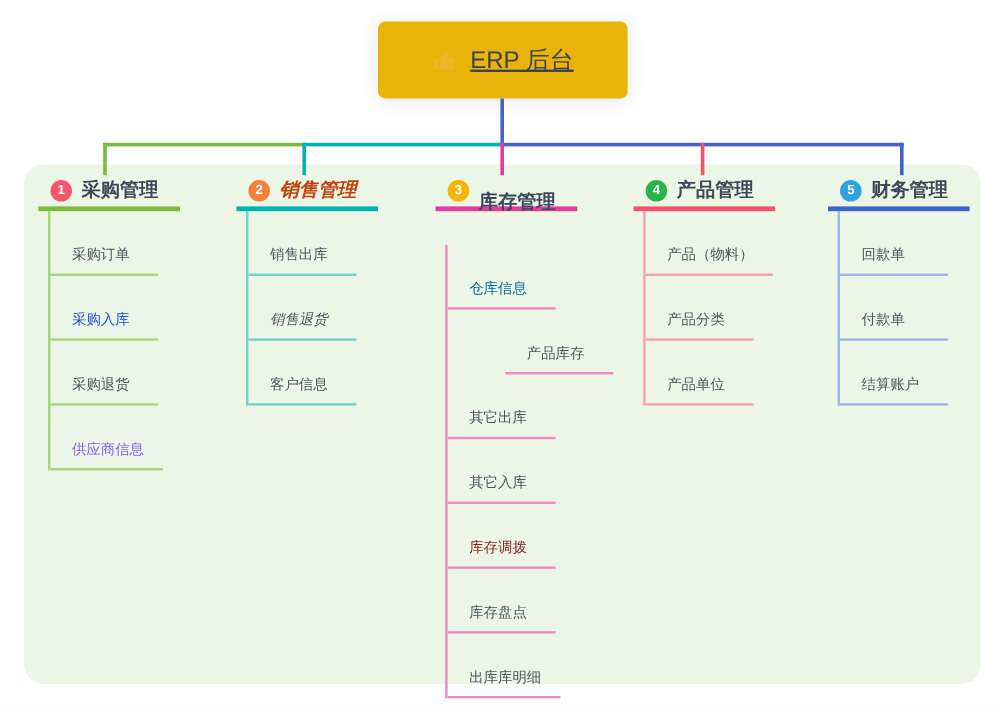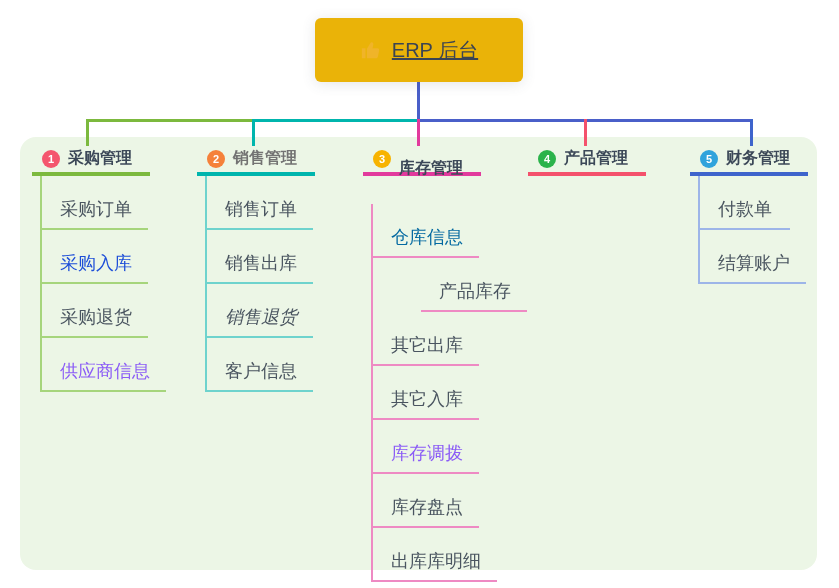--- a/index.html
+++ b/index.html
@@ -18,21 +18,21 @@
   .branch-title{display:flex;align-items:center;height:27px;width:118px;
          border-bottom:4px solid #000;}
   .badge{width:18px;height:18px;border-radius:50%;margin-left:10px;flex:0 0 18px;
          color:#fff;font-size:11px;font-weight:bold;line-height:18px;
          display:flex;align-items:center;justify-content:center;}
   .branch-label{margin-left:8px;font-size:16px;font-weight:600;color:#3c4858;
          white-space:nowrap;}
   .children{border-left:2px solid #000;margin-left:8px;}
   .child{height:54px;display:flex;align-items:flex-end;box-sizing:border-box;
          border-bottom:2px solid #000;width:max-content;min-width:90px;
-         padding:0 16px 7px 18px;font-size:18px;color:#4a5560;white-space:nowrap;}
+         padding:0 16px 7px 18px;font-size:12px;color:#4a5560;white-space:nowrap;}
 </style>
 </head>
 <body>
 
 <div id="stage">
   <div class="panel"></div>
 
   <div class="root-node">
     <span style="display:flex;">
       <svg width="22" height="22" viewBox="0 0 24 24">
@@ -62,54 +62,59 @@
         <div class="children" style="border-left-color: rgb(166, 213, 124);">
           <div class="child" style="border-bottom-color: rgb(166, 213, 124); color: rgb(74, 85, 96);">采购订单</div>
           <div class="child" style="border-bottom-color: rgb(166, 213, 124); color: #1d4ed8;">采购入库</div>
           <div class="child" style="border-bottom-color: rgb(166, 213, 124); color: rgb(74, 85, 96);">采购退货</div>
           <div class="child" style="border-bottom-color: rgb(166, 213, 124); color: #8b5cf6;">供应商信息</div>
         </div>
       </div>
       <div class="branch" style="left: 197px; top: 145px;">
         <div class="branch-title" style="border-bottom-color: rgb(0, 181, 173);">
           <div class="badge" style="background: rgb(245, 129, 58);">2</div>
-          <div class="branch-label" style="color: #737373;">销售管理</div>
+          <div class="branch-label" style="color: #c2410c; font-style: italic;">销售管理</div>
         </div>
         <div class="children" style="border-left-color: rgb(110, 211, 205);">
-          <div class="child" style="border-bottom-color: rgb(110, 211, 205); color: rgb(74, 85, 96);">销售订单</div>
           <div class="child" style="border-bottom-color: rgb(110, 211, 205); color: rgb(74, 85, 96);">销售出库</div>
           <div class="child" style="border-bottom-color: rgb(110, 211, 205); color: rgb(74, 85, 96); font-style: italic;">销售退货</div>
           <div class="child" style="border-bottom-color: rgb(110, 211, 205); color: rgb(74, 85, 96);">客户信息</div>
         </div>
       </div>
       <div class="branch" style="left: 363px; top: 145px;">
         <div class="branch-title" style="border-bottom-color: rgb(226, 58, 157);">
           <div class="badge" style="background: rgb(247, 179, 1);">3</div>
           <div class="branch-label" style="color: rgb(60, 72, 88); margin-top: 20px;">库存管理</div>
         </div>
         <div class="children" style="border-left-color: rgb(238, 138, 195);">
           <div class="child" style="border-bottom-color: rgb(238, 138, 195); color: #0369a1; margin-top: 28px;">仓库信息</div>
           <div class="child" style="border-bottom-color: rgb(238, 138, 195); color: rgb(74, 85, 96); margin-left: 48px;">产品库存</div>
           <div class="child" style="border-bottom-color: rgb(238, 138, 195); color: rgb(74, 85, 96);">其它出库</div>
           <div class="child" style="border-bottom-color: rgb(238, 138, 195); color: rgb(74, 85, 96);">其它入库</div>
-          <div class="child" style="border-bottom-color: rgb(238, 138, 195); color: #8b5cf6;">库存调拨</div>
+          <div class="child" style="border-bottom-color: rgb(238, 138, 195); color: #7f1d1d;">库存调拨</div>
           <div class="child" style="border-bottom-color: rgb(238, 138, 195); color: rgb(74, 85, 96); text-align: center;">库存盘点</div>
           <div class="child" style="border-bottom-color: rgb(238, 138, 195); color: rgb(74, 85, 96);">出库库明细</div>
         </div>
       </div>
       <div class="branch" style="left: 528px; top: 145px;">
         <div class="branch-title" style="border-bottom-color: rgb(244, 81, 108);">
           <div class="badge" style="background: rgb(43, 179, 75);">4</div>
           <div class="branch-label" style="color: rgb(60, 72, 88);">产品管理</div>
         </div>
+        <div class="children" style="border-left-color: rgb(248, 159, 174);">
+          <div class="child" style="border-bottom-color: rgb(248, 159, 174); color: rgb(74, 85, 96);">产品（物料）</div>
+          <div class="child" style="border-bottom-color: rgb(248, 159, 174); color: rgb(74, 85, 96);">产品分类</div>
+          <div class="child" style="border-bottom-color: rgb(248, 159, 174); color: rgb(74, 85, 96);">产品单位</div>
+        </div>
       </div>
       <div class="branch" style="left: 690px; top: 145px;">
         <div class="branch-title" style="border-bottom-color: rgb(62, 100, 204);">
           <div class="badge" style="background: rgb(48, 163, 220);">5</div>
           <div class="branch-label" style="color: rgb(60, 72, 88);">财务管理</div>
         </div>
         <div class="children" style="border-left-color: rgb(157, 181, 232);">
+          <div class="child" style="border-bottom-color: rgb(157, 181, 232); color: rgb(74, 85, 96);">回款单</div>
           <div class="child" style="border-bottom-color: rgb(157, 181, 232); color: rgb(74, 85, 96);">付款单</div>
           <div class="child" style="border-bottom-color: rgb(157, 181, 232); color: rgb(74, 85, 96);">结算账户</div>
         </div>
       </div>
     </div>
 </div>
 
 </body></html>

